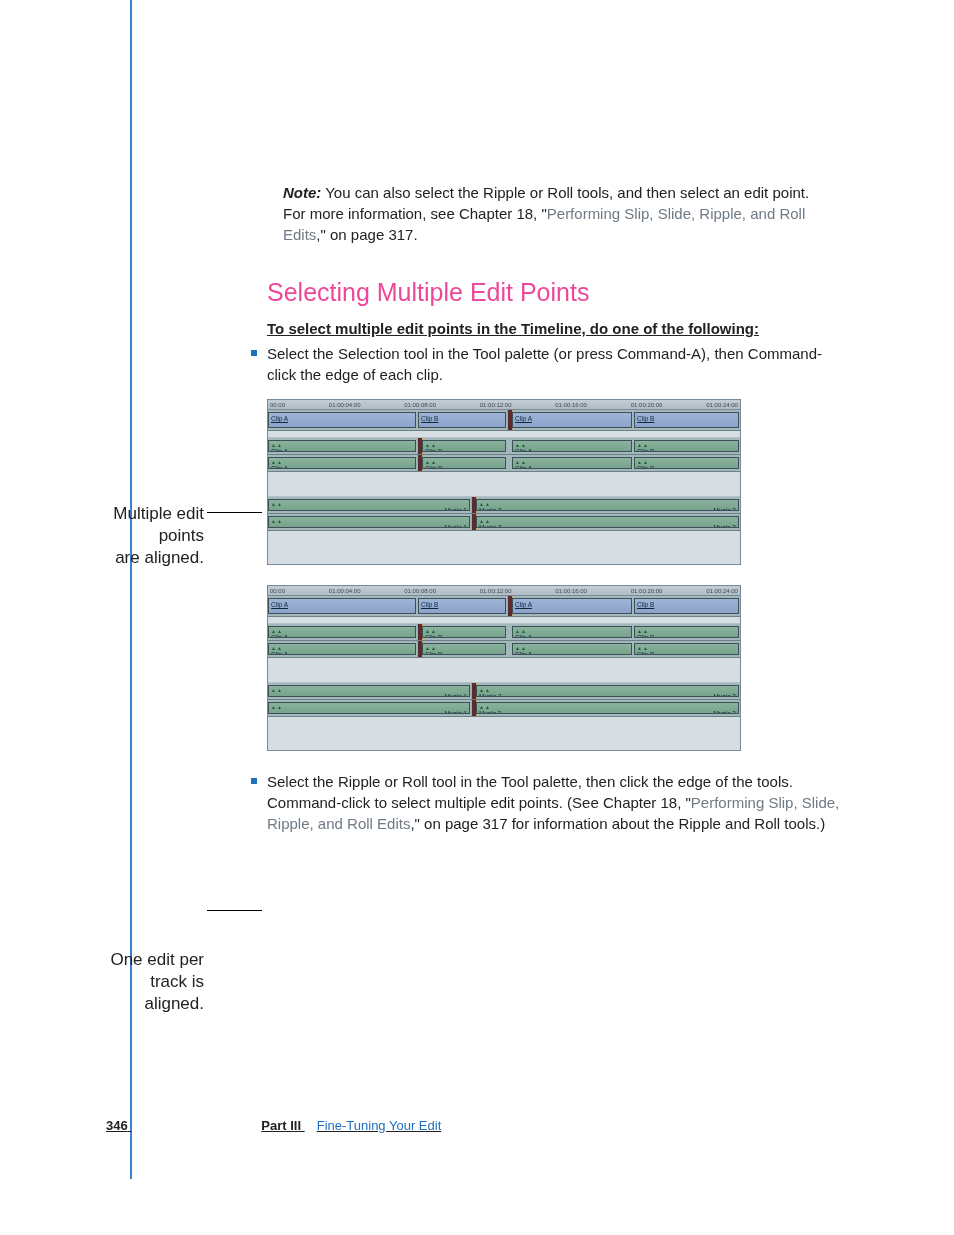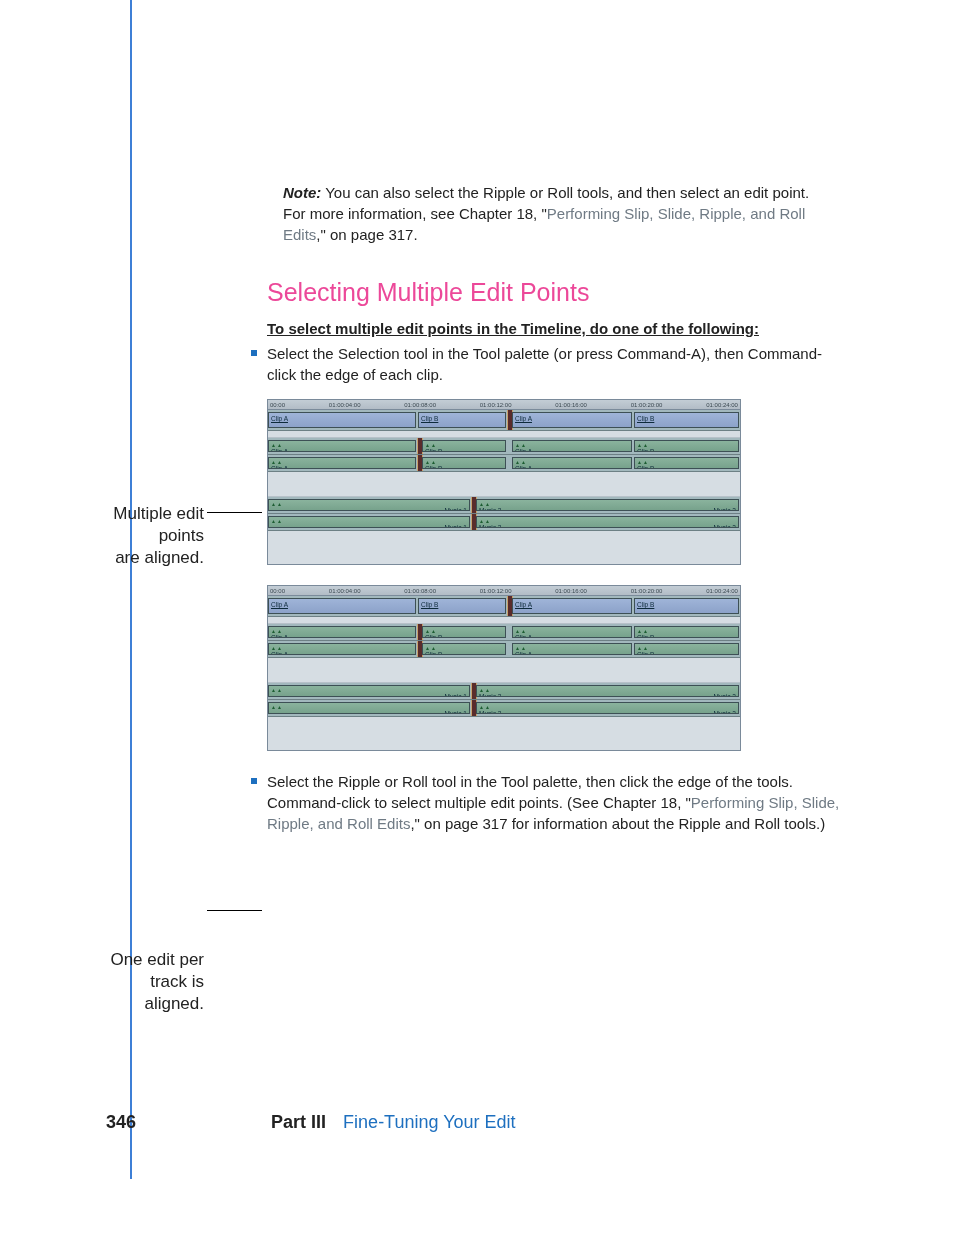--- a/index.html
+++ b/index.html
@@ -120,21 +120,22 @@
   .clip.withmarks{ padding-top:6px;}
   .editbar {
     position:absolute; top:0; bottom:0; width:4px;
     background:#5a2c2c; border-left:1px solid #c7a06a; border-right:1px solid #c7a06a;
   }
   .footer {
     position: absolute;
     left: 106px;
     right: 0;
     bottom: 100px;
-    font-size: 18px;
+    font-size: 13px;
+    text-decoration: underline;
   }
   .footer .pn { font-weight: 700; color: #222; }
   .footer .part { font-weight: 700; color: #222; margin-left: 130px;}
   .footer .title { color: #1d6fbf; margin-left: 12px; }
 </style>
 </head>
 <body>
 
 <div class="blue-rule"></div>
 

